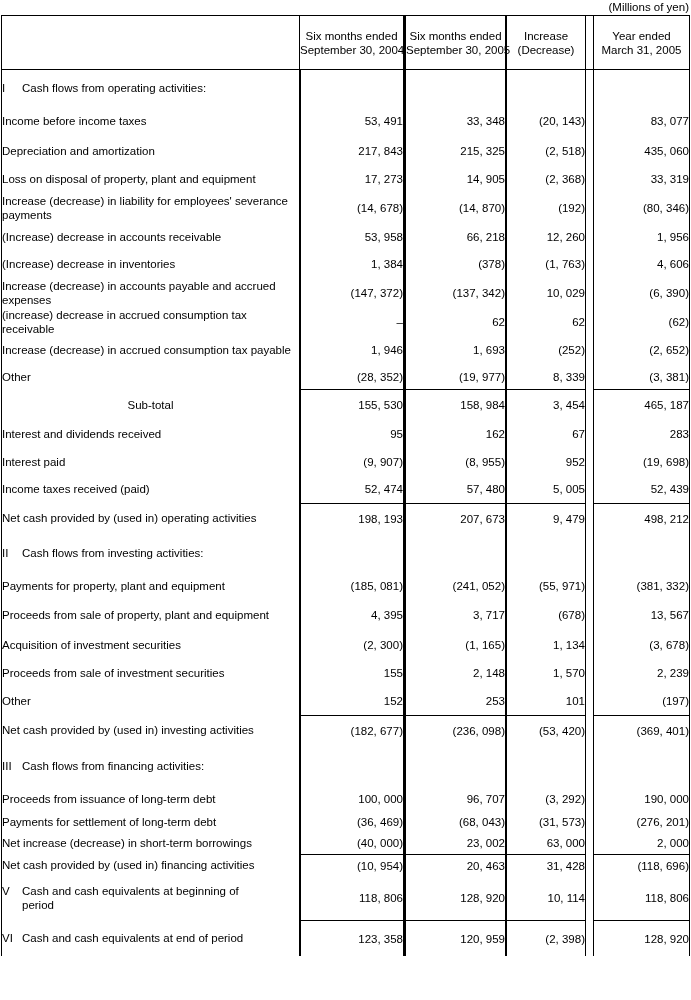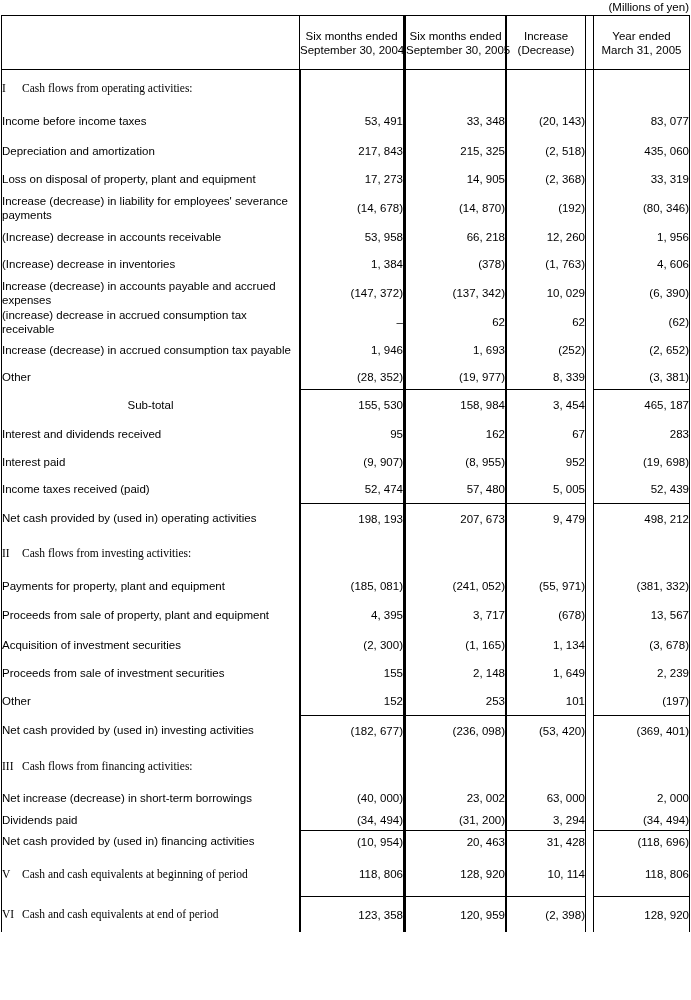--- a/index.html
+++ b/index.html
@@ -93,21 +93,21 @@
   .roman {
     display: inline-block;
     width: 20px;
     text-align: left;
     vertical-align: top;
   }
   .sec-title { display: inline-block; vertical-align: top; }
   .lbl-item { padding-left: 45px; }
   .lbl-total { padding-left: 27px; }
   .lbl-center { text-align: center; padding-left: 0; }
-  .lbl-roman { padding-left: 8px; font-family: Liberation Serif, serif; }
+  .lbl-roman { padding-left: 8px; }
 </style>
 </head>
 <body>
 
 <div id="page">
 
   <div class="unit-note">(Millions of yen)</div>
 
   <table class="cf">
     <colgroup>
@@ -322,21 +322,21 @@
         <td class="num-cell bold-l bold-r">(1, 165)</td>
         <td class="num-cell">1, 134</td>
         <td class="gap-cell"></td>
         <td class="num-cell year-cell">(3, 678)</td>
       </tr>
 
       <tr>
         <td class="label-cell lbl-item" style="height:28px">Proceeds from sale of investment securities</td>
         <td class="num-cell first">155</td>
         <td class="num-cell bold-l bold-r">2, 148</td>
-        <td class="num-cell">1, 649</td>
+        <td class="num-cell">1, 570</td>
         <td class="gap-cell"></td>
         <td class="num-cell year-cell">2, 239</td>
       </tr>
 
       <tr>
         <td class="label-cell lbl-item" style="height:28px">Other</td>
         <td class="num-cell first">152</td>
         <td class="num-cell bold-l bold-r">253</td>
         <td class="num-cell">101</td>
         <td class="gap-cell"></td>
@@ -356,39 +356,47 @@
         <td class="label-cell lbl-roman" style="height:42px">
           <span class="roman">III</span><span class="sec-title">Cash flows from financing activities:</span>
         </td>
         <td class="num-cell first"></td>
         <td class="num-cell bold-l bold-r"></td>
         <td class="num-cell"></td>
         <td class="gap-cell"></td>
         <td class="num-cell year-cell"></td>
       </tr>
 
-
+      <tr>
+        <td class="label-cell lbl-item" style="height:24px">Proceeds from issuance of long-term debt</td>
+        <td class="num-cell first">100, 000</td>
+        <td class="num-cell bold-l bold-r">96, 707</td>
+        <td class="num-cell">(3, 292)</td>
+        <td class="gap-cell"></td>
+        <td class="num-cell year-cell">190, 000</td>
+      </tr>
+
+      <tr>
+        <td class="label-cell lbl-item" style="height:21px">Payments for settlement of long-term debt</td>
+        <td class="num-cell first">(36, 469)</td>
+        <td class="num-cell bold-l bold-r">(68, 043)</td>
+        <td class="num-cell">(31, 573)</td>
+        <td class="gap-cell"></td>
+        <td class="num-cell year-cell">(276, 201)</td>
+      </tr>
 
       <tr>
         <td class="label-cell lbl-item" style="height:22px">Net increase (decrease) in short-term borrowings</td>
         <td class="num-cell first">(40, 000)</td>
         <td class="num-cell bold-l bold-r">23, 002</td>
         <td class="num-cell">63, 000</td>
         <td class="gap-cell"></td>
         <td class="num-cell year-cell">2, 000</td>
       </tr>
 
-      <tr>
-        <td class="label-cell lbl-item" style="height:21px">Dividends paid</td>
-        <td class="num-cell first">(34, 494)</td>
-        <td class="num-cell bold-l bold-r">(31, 200)</td>
-        <td class="num-cell">3, 294</td>
-        <td class="gap-cell"></td>
-        <td class="num-cell year-cell">(34, 494)</td>
-      </tr>
 
       <tr class="sec-rule">
         <td class="label-cell lbl-total" style="height:22px">Net cash provided by (used in) financing activities</td>
         <td class="num-cell first ruled">(10, 954)</td>
         <td class="num-cell bold-l bold-r ruled">20, 463</td>
         <td class="num-cell ruled">31, 428</td>
         <td class="gap-cell"></td>
         <td class="num-cell year-cell ruled">(118, 696)</td>
       </tr>
 

